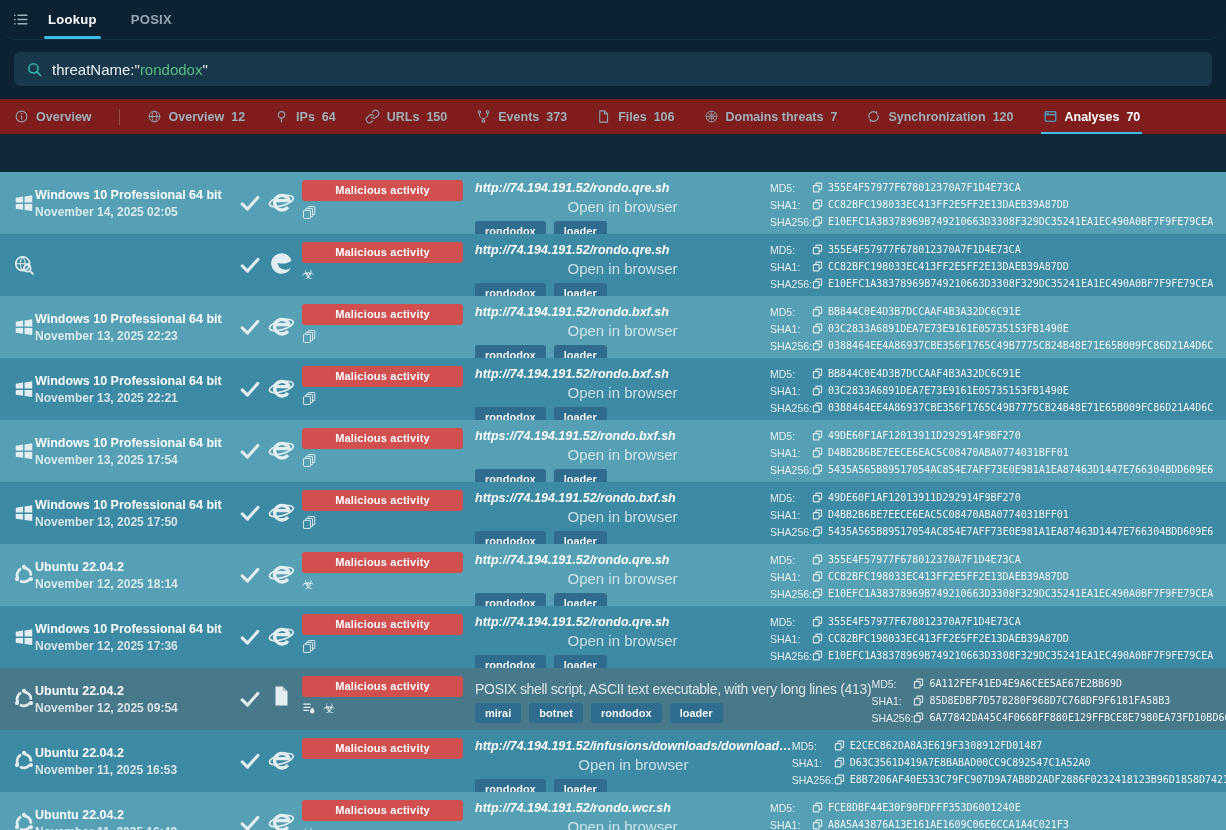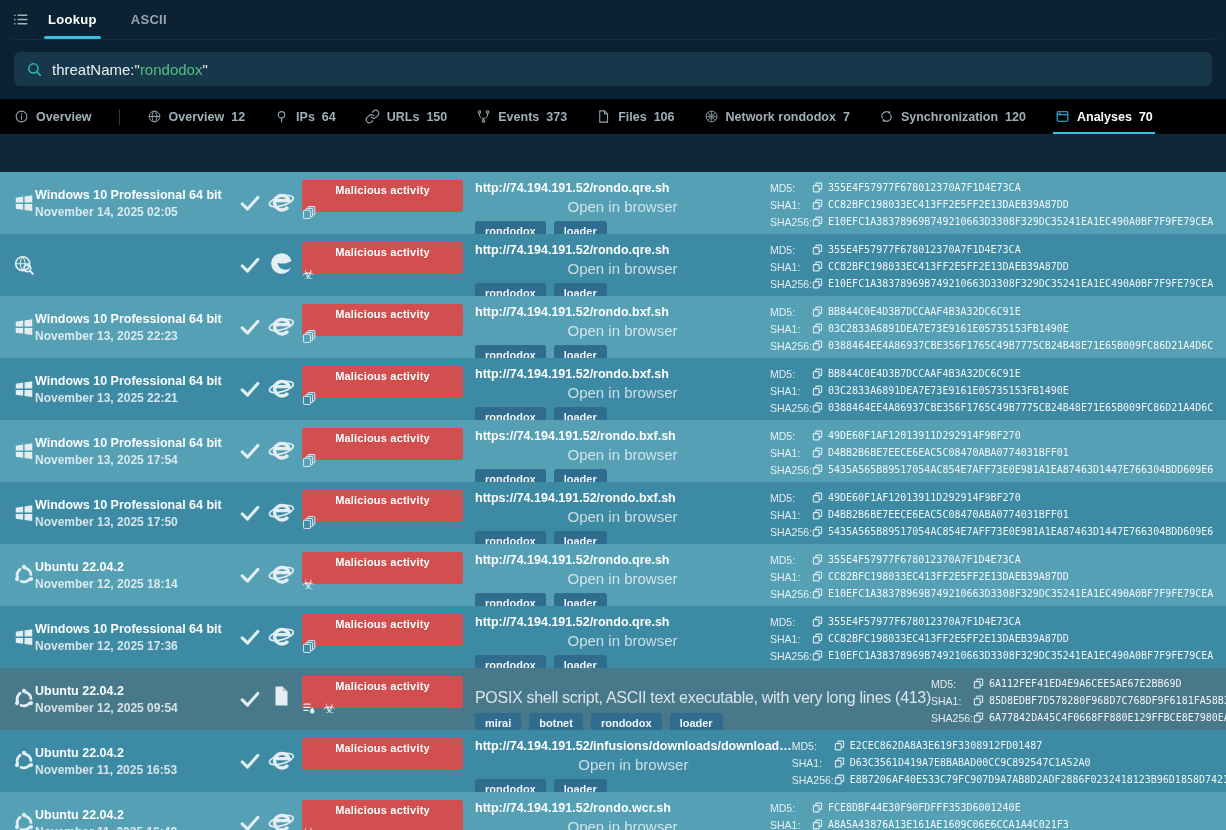--- a/index.html
+++ b/index.html
@@ -18,21 +18,21 @@
 
   
   .search-section { background:#0C2232; padding:12px 14px 13px; }
   .search-box { height:34px; background:#17374A; border-radius:6px; display:flex; align-items:center; padding:0 12px; cursor:text; }
   .search-box .sicon { color:#2CB9B0; margin-right:9px; display:flex; }
   .search-box .sicon svg { width:17px; height:17px; }
   .search-q { font-size:15px; color:#E9F1F4; }
   .search-q .hl { color:#56BE82; }
 
   
-  .tabbar { height:35px; background:#000000; display:flex; align-items:stretch; padding-left:12px; }
+  .tabbar { height:35px; background:#7f1d1d; display:flex; align-items:stretch; padding-left:12px; }
   .tab { display:flex; align-items:center; gap:7px; padding:0 2px; margin-right:25px; position:relative;
          font-size:12.5px; font-weight:bold; color:#9DB0BA; cursor:pointer; white-space:nowrap; }
   .tab .ticon { display:flex; color:#8FA5B1; }
   .tab .ticon svg { width:15px; height:15px; }
   .tab.active { color:#FFFFFF;justify-content:space-between; }
   .tab.active .ticon { color:#3ABEE8; }
   .tab.active::after { content:""; position:absolute; left:0; right:0; bottom:0; height:2px; background:#3ABEE8; }
   .tab-divider { width:1px; height:16px; background:rgba(255,255,255,.22); align-self:center; margin-right:25px; }
 
   .gap-band { height:38px; background:#0E2838; }
@@ -52,30 +52,30 @@
   .os-date { font-size:12px; color:rgba(255,255,255,.78); margin-top:3px; white-space:nowrap;font-weight:bold; }
 
   .c-check { flex:0 0 36px; display:flex; align-items:center; justify-content:center; color:#EAF3F6; }
   .c-check svg { width:22px; height:22px; }
 
   .c-browser { flex:0 0 34px; padding-top:16px; color:#DCE9EE; }
   .c-browser svg { width:27px; height:27px; }
   .c-browser .bfile svg { width:24px; height:24px; margin-left:1px; }
 
   .c-mid { flex:0 0 173px; position:relative; }
-  .badge { position:absolute; left:0; top:8px; width:161px; height:32px; border-radius:3px; background:#D14F4F;
+  .badge { position:absolute; left:0; top:8px; width:161px; height:21px; border-radius:3px; background:#D14F4F;
            color:#fff; font-size:11px; font-weight:bold; text-align:center; line-height:21px; letter-spacing:.2px; }
   .subicons { position:absolute; left:0; top:33px; display:flex; gap:6px; align-items:center; color:#E8F1F4; }
   .subicons .icn svg { width:15px; height:15px; }
   .bioglyph { font-family:"DejaVu Sans", sans-serif; font-size:14px; line-height:15px; color:#E8F1F4; }
 
   .c-main { flex:0 0 295px; padding-top:9px; overflow:visible; }
-  .m-title { font-size:12.5px; font-weight:bold; color:#FDFEFE; white-space:nowrap; overflow:hidden; text-overflow:ellipsis; }
+  .m-title { font-size:12.5px; font-weight:bold; color:#FDFEFE; white-space:nowrap; overflow:hidden; text-overflow:ellipsis;font-style:italic; }
   .m-link { font-size:15px; color:rgba(255,255,255,.72); margin-top:3px; cursor:pointer;text-align:center; }
-  .m-sub  { font-size:16px; letter-spacing:-0.3px; color:rgba(255,255,255,.8); margin-top:12px; white-space:nowrap; }
+  .m-sub  { font-size:14px; letter-spacing:-0.3px; color:rgba(255,255,255,.8); margin-top:4px; white-space:nowrap; }
   .m-tags { display:flex; gap:8px; margin-top:6px; }
   .tag { height:20px; line-height:20px; padding:0 10px; border-radius:3px; background:#2F6C8D;
          font-size:11px; font-weight:bold; color:#F2F7F9; white-space:nowrap; }
 
   .c-hash { flex:1 1 auto; padding-top:7px; padding-right:8px; overflow:hidden; }
   .h-line { display:flex; align-items:center; height:17px; }
   .h-label { flex:0 0 42px; font-size:10.5px; color:rgba(255,255,255,.85); }
   .h-line .hcopy { color:rgba(255,255,255,.8); margin-right:5px; cursor:pointer; }
   .h-line .hcopy svg { width:11px; height:11px; }
   .h-val { font-family:"DejaVu Sans Mono", monospace; font-size:10px; color:rgba(255,255,255,.93); white-space:nowrap; }
@@ -90,21 +90,21 @@
       <circle cx="4" cy="12" r="1.2" fill="currentColor" stroke="none"></circle>
       <circle cx="4" cy="18" r="1.2" fill="currentColor" stroke="none"></circle>
       <path d="M8.5 6 H21 M8.5 12 H21 M8.5 18 H21"></path>
     </svg>
   </span>
   <nav class="top-tabs">
       <div class="top-tab active">
         <span>Lookup</span>
       </div>
       <div class="top-tab">
-        <span>ASCII</span>
+        <span>POSIX</span>
       </div>
     </nav>
 </header>
 
 <div class="search-section">
   <div class="search-box">
     <span class="sicon">
       <svg viewBox="0 0 24 24" fill="none" stroke="currentColor" stroke-width="2.2" stroke-linecap="round">
         <circle cx="10.5" cy="10.5" r="6.5"></circle>
           <path d="M15.4 15.4 L20.5 20.5"></path>
@@ -180,21 +180,21 @@
       <span>106</span>
     </div>
     <div class="tab">
       <span class="ticon">
         <svg viewBox="0 0 24 24" fill="none" stroke="currentColor" stroke-width="1.5">
           <circle cx="12" cy="12" r="8.6"></circle>
           <path stroke-width="1" d="M3.4 12 H20.6 M12 3.4 V20.6 M6 6 L18 18 M18 6 L6 18"></path>
           <circle stroke-width="1" cx="12" cy="12" r="4.2"></circle>
         </svg>
       </span>
-      <span>Network rondodox</span>
+      <span>Domains threats</span>
       <span>7</span>
     </div>
     <div class="tab">
       <span class="ticon">
         <svg viewBox="0 0 24 24" fill="none" stroke="currentColor" stroke-width="1.8" stroke-linecap="round">
           <path d="M5.2 14.5 a7.2 7.2 0 0 1 12-7.6"></path>
           <path d="M18.8 9.5 a7.2 7.2 0 0 1 -12 7.6"></path>
           <path fill="currentColor" stroke="none" d="M17.6 2.9 l.5 4.4 -4.2 -1.3 z"></path>
           <path fill="currentColor" stroke="none" d="M6.4 21.1 l-.5 -4.4 4.2 1.3 z"></path>
         </svg>

